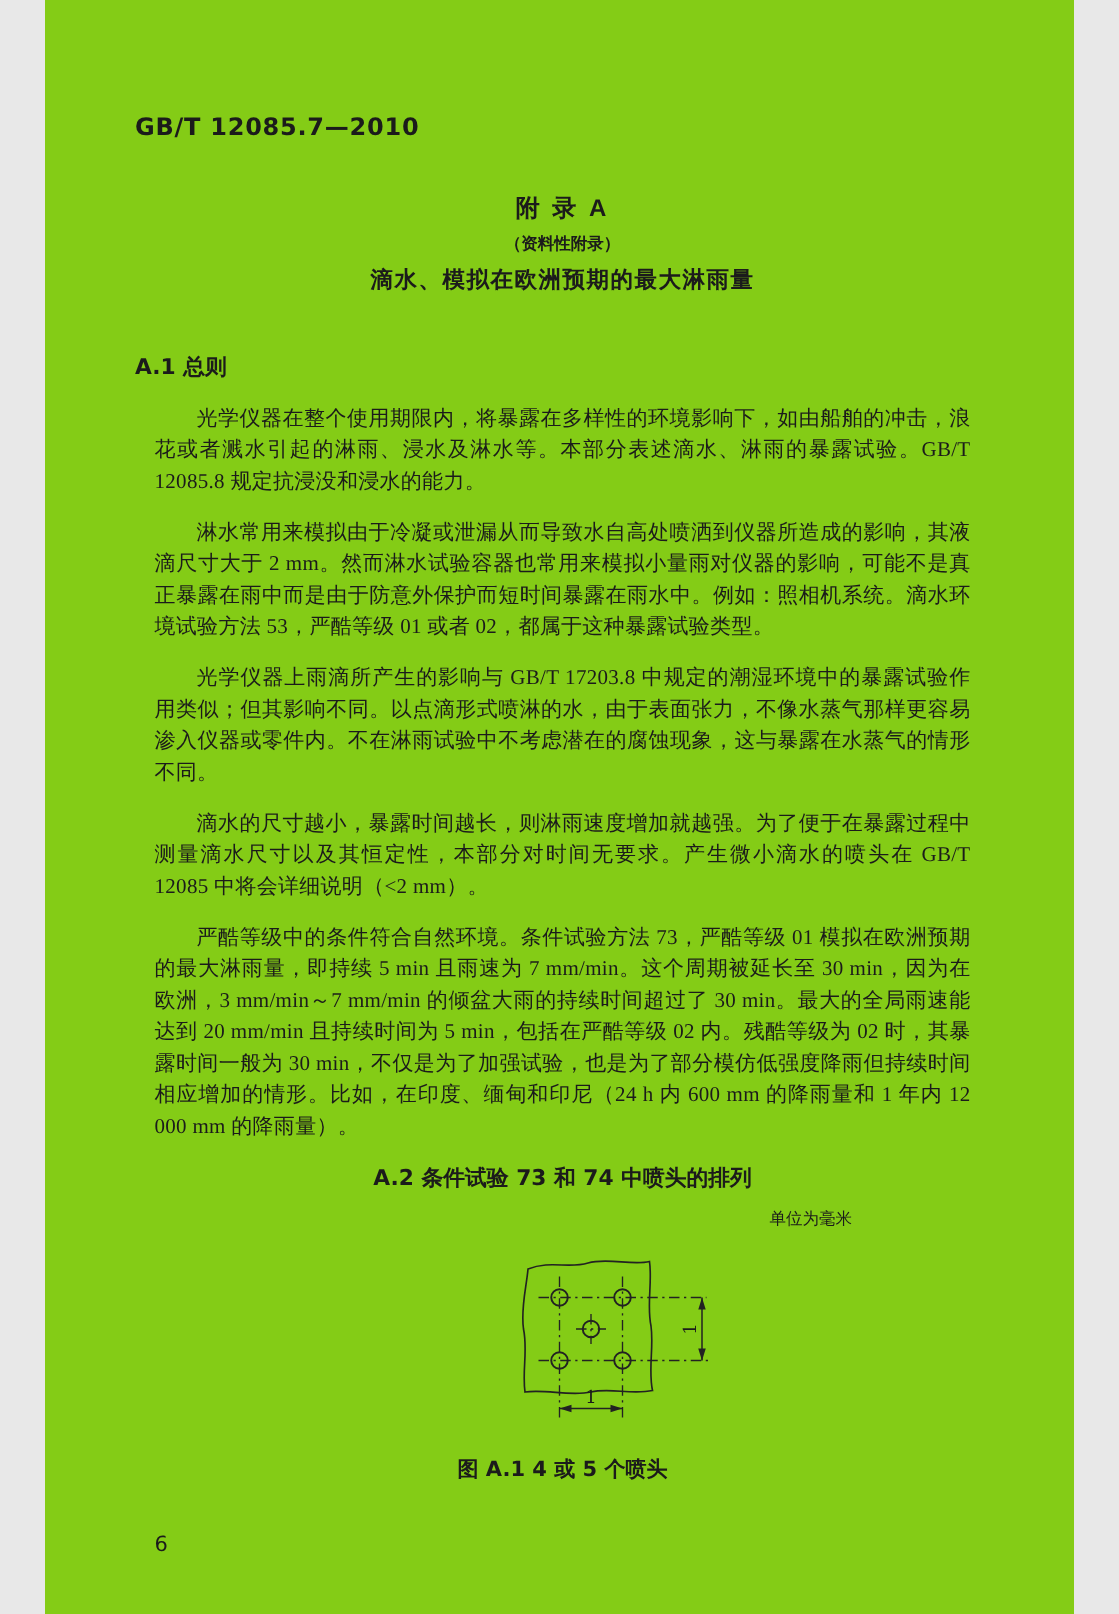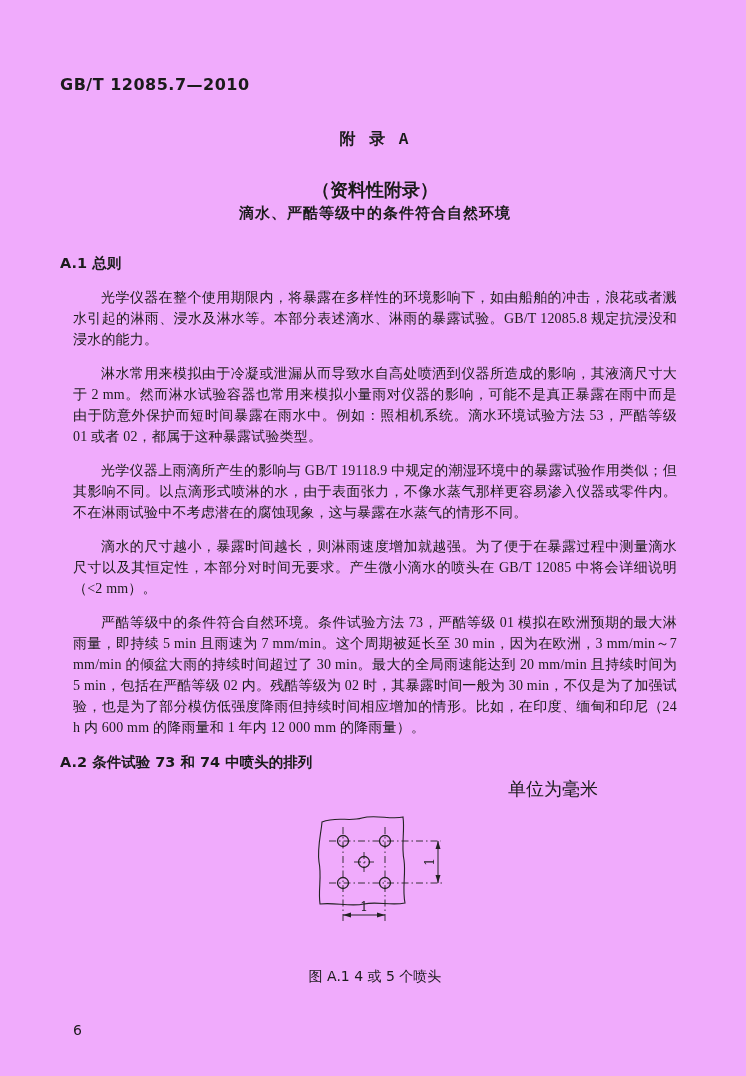--- a/index.html
+++ b/index.html
@@ -2,80 +2,80 @@
 <html><head>
 <meta charset="utf-8">
 <style>
   html, body {
     margin: 0;
     padding: 0;
     background: #e8e8e8;
   }
   .page {
     position: relative;
-    width: 746px;
+    width: 686px;
     height: 1076px;
     margin: 0 auto;
-    background: #f0abfc;
+    background: #84cc16;
     color: #1b1b1b;
     font-family: "Liberation Serif", "DejaVu Serif", serif;
     box-sizing: border-box;
     padding: 76px 56px 0 60px;
     overflow: hidden;
   }
   .doc-header {
     font-family: "DejaVu Sans", "Liberation Sans", sans-serif;
     font-weight: bold;
     font-size: 16px;
     line-height: 18px;
     letter-spacing: 0.5px;
   }
   .title-block {
     margin-top: 34px;
     text-align: center;
-    font-family: Liberation Mono, monospace;
+    font-family: Liberation Sans, sans-serif;
     font-weight: bold;
   }
   .title-line1 { font-size: 16px; line-height: 24px; letter-spacing: 2px; }
-  .title-line2 { font-size: 18px; line-height: 22px; margin-top: 28px; }
+  .title-line2 { font-size: 11px; line-height: 22px; }
   .title-line3 { font-size: 15px; line-height: 26px; letter-spacing: 1px; }
   .sect-heading {
     font-family: "DejaVu Sans", "Liberation Sans", sans-serif;
     font-weight: bold;
     font-size: 14.5px;
     line-height: 22px;
   }
-  .sect-heading.a1 { margin-top: 24px; margin-bottom: 10px; }
-  .sect-heading.a2 { margin-top: 8px; margin-bottom: 6px; }
+  .sect-heading.a1 { margin-top: 34px; margin-bottom: 10px; }
+  .sect-heading.a2 { margin-top: 8px; margin-bottom: 6px; text-align: center; }
   .body-text p {
     margin: 13px;
     font-size: 14px;
     line-height: 21px;
     text-indent: 2em;
     text-align: justify;
     letter-spacing: 0.2px;
   }
   .unit-note {
     margin-top: 2px;
-    font-size: 18px;
+    font-size: 11px;
     line-height: 20px;
     text-align: right;
     padding-right: 92px;
   }
   .figure-wrap {
     margin-top: 2px;
     margin-left: 245px;
     width: 176px;
     height: 132px;
   }
   .figure-caption {
-    margin-top: 32px;
+    margin-top: 12px;
     text-align: center;
     font-family: "DejaVu Sans", "Liberation Sans", sans-serif;
-    font-weight: normal;
+    font-weight: bold;
     font-size: 14px;
     line-height: 22px;
   }
   .page-number {
     position: absolute;
     left: 73px;
     top: 1022px;
     font-size: 14px;
     font-family: "DejaVu Sans", "Liberation Sans", sans-serif;
   }
@@ -85,29 +85,29 @@
 </head>
 <body>
 
 <div class="page">
 
   <div class="doc-header">GB/T 12085.7—2010</div>
 
   <div class="title-block">
     <div class="title-line1">附  录  A</div>
     <div class="title-line2">（资料性附录）</div>
-    <div class="title-line3">滴水、严酷等级中的条件符合自然环境</div>
+    <div class="title-line3">滴水、模拟在欧洲预期的最大淋雨量</div>
   </div>
 
   <div class="sect-heading a1">A.1  总则</div>
 
   <div class="body-text">
     <p>光学仪器在整个使用期限内，将暴露在多样性的环境影响下，如由船舶的冲击，浪花或者溅水引起的淋雨、浸水及淋水等。本部分表述滴水、淋雨的暴露试验。GB/T 12085.8 规定抗浸没和浸水的能力。</p>
     <p>淋水常用来模拟由于冷凝或泄漏从而导致水自高处喷洒到仪器所造成的影响，其液滴尺寸大于 2 mm。然而淋水试验容器也常用来模拟小量雨对仪器的影响，可能不是真正暴露在雨中而是由于防意外保护而短时间暴露在雨水中。例如：照相机系统。滴水环境试验方法 53，严酷等级 01 或者 02，都属于这种暴露试验类型。</p>
-    <p>光学仪器上雨滴所产生的影响与 GB/T 19118.9 中规定的潮湿环境中的暴露试验作用类似；但其影响不同。以点滴形式喷淋的水，由于表面张力，不像水蒸气那样更容易渗入仪器或零件内。不在淋雨试验中不考虑潜在的腐蚀现象，这与暴露在水蒸气的情形不同。</p>
+    <p>光学仪器上雨滴所产生的影响与 GB/T 17203.8 中规定的潮湿环境中的暴露试验作用类似；但其影响不同。以点滴形式喷淋的水，由于表面张力，不像水蒸气那样更容易渗入仪器或零件内。不在淋雨试验中不考虑潜在的腐蚀现象，这与暴露在水蒸气的情形不同。</p>
     <p>滴水的尺寸越小，暴露时间越长，则淋雨速度增加就越强。为了便于在暴露过程中测量滴水尺寸以及其恒定性，本部分对时间无要求。产生微小滴水的喷头在 GB/T 12085 中将会详细说明（&lt;2 mm）。</p>
     <p>严酷等级中的条件符合自然环境。条件试验方法 73，严酷等级 01 模拟在欧洲预期的最大淋雨量，即持续 5 min 且雨速为 7 mm/min。这个周期被延长至 30 min，因为在欧洲，3 mm/min～7 mm/min 的倾盆大雨的持续时间超过了 30 min。最大的全局雨速能达到 20 mm/min 且持续时间为 5 min，包括在严酷等级 02 内。残酷等级为 02 时，其暴露时间一般为 30 min，不仅是为了加强试验，也是为了部分模仿低强度降雨但持续时间相应增加的情形。比如，在印度、缅甸和印尼（24 h 内 600 mm 的降雨量和 1 年内 12 000 mm 的降雨量）。</p>
   </div>
 
   <div class="sect-heading a2">A.2  条件试验 73 和 74 中喷头的排列</div>
 
 
   <div class="unit-note">单位为毫米</div>
 
   <div class="figure-wrap">

